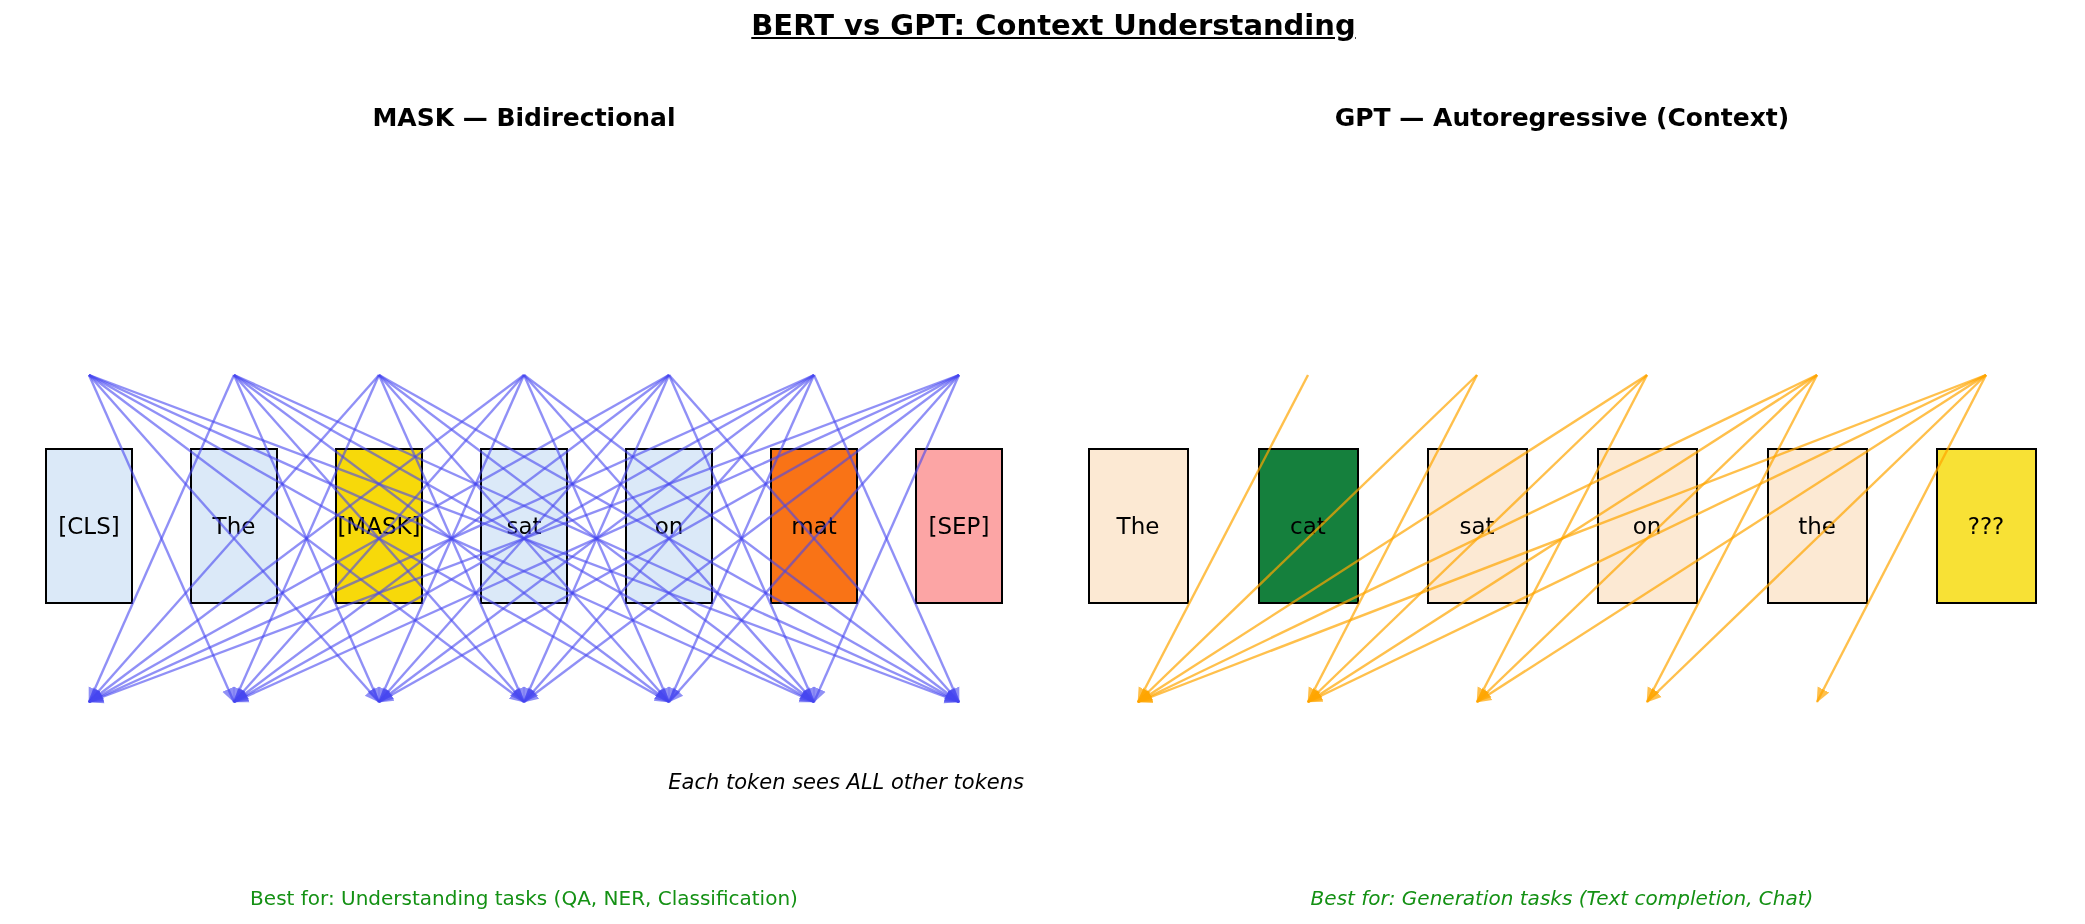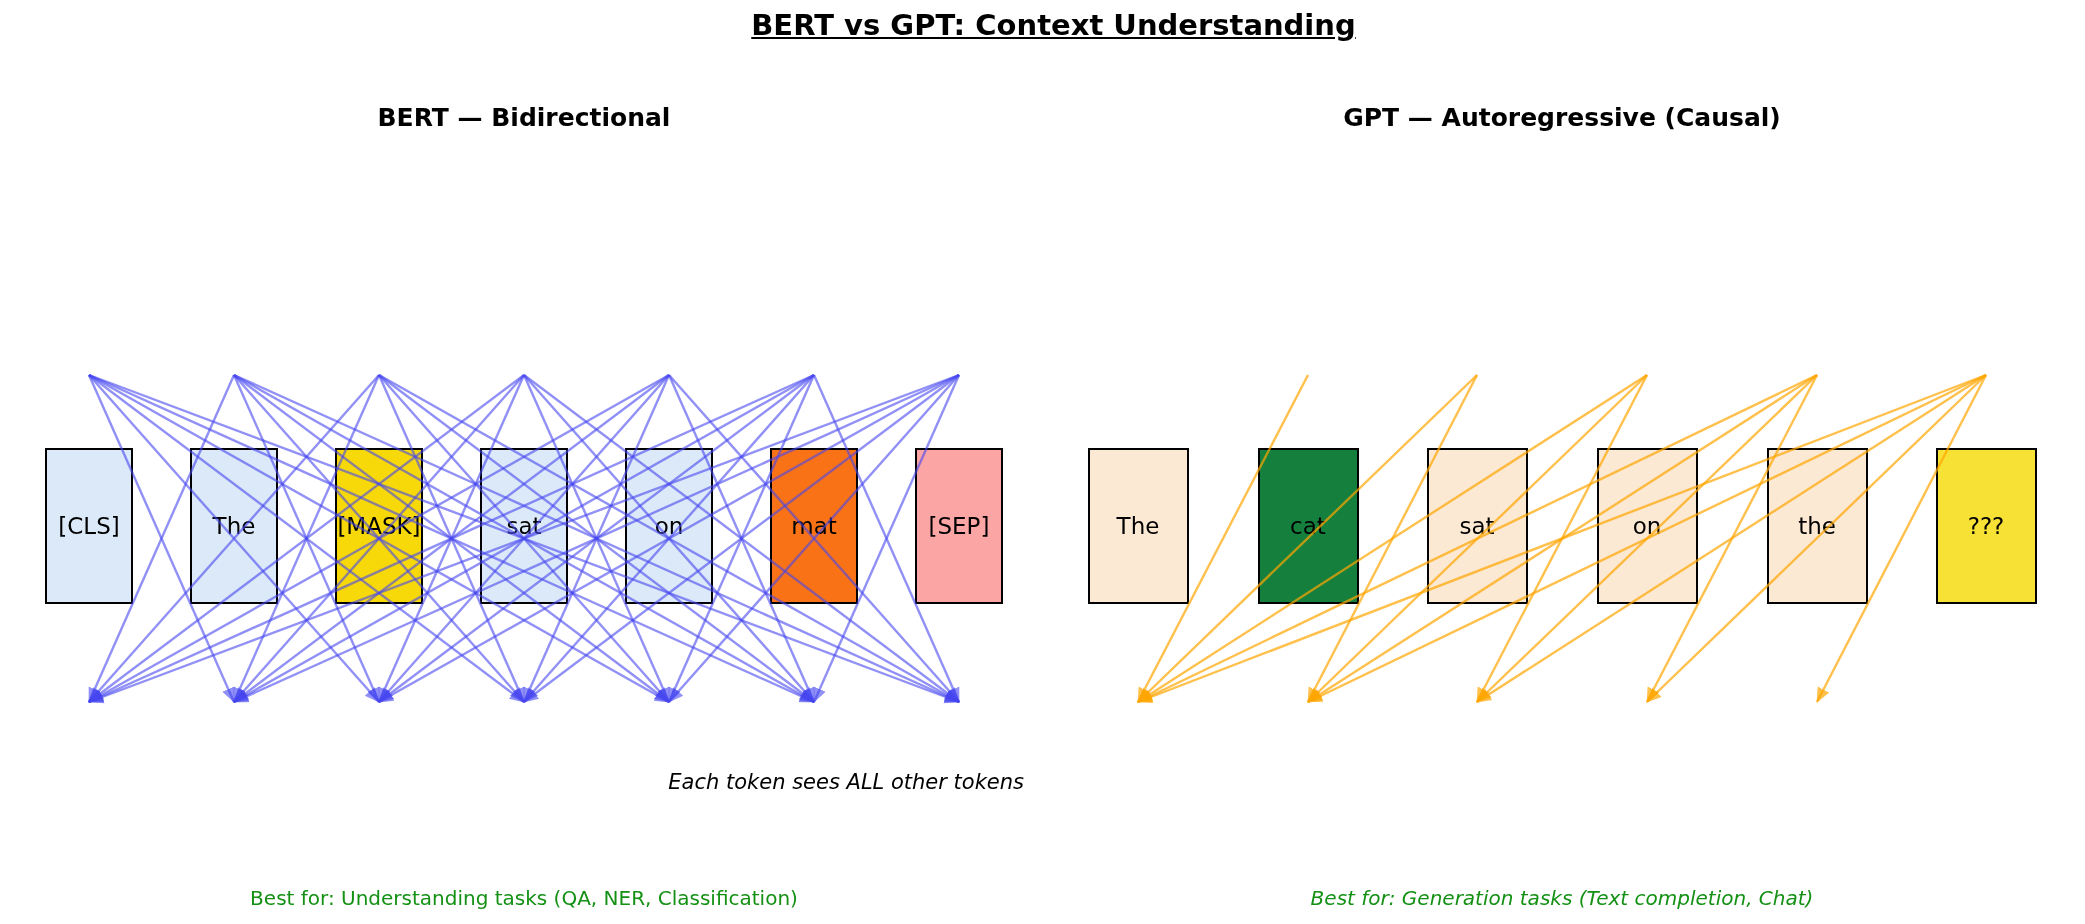--- a/index.html
+++ b/index.html
@@ -87,22 +87,22 @@
   .panel-bestfor.bert { left: 24px; }
   .panel-bestfor.gpt  { left: 1062px; font-style: italic; }
 </style>
 </head>
 <body>
 
 <div class="canvas">
 
   <h1 class="figure-title">BERT vs GPT: Context Understanding</h1>
 
-  <div class="panel-title bert">BERT — Bidirectional</div>
-  <div class="panel-title gpt">GPT — Autoregressive (Causal)</div>
+  <div class="panel-title bert">MASK — Bidirectional</div>
+  <div class="panel-title gpt">GPT — Autoregressive (Context)</div>
 
   <div class="token-row" id="tokens-bert">
       <div class="token-box" style="left: 45px; top: 448px; width: 88px; height: 156px; background: rgb(219, 233, 248); border-color: rgb(0, 0, 0);">
         <span class="token-label">[CLS]</span>
       </div>
       <div class="token-box" style="left: 190px; top: 448px; width: 88px; height: 156px; background: rgb(219, 233, 248); border-color: rgb(0, 0, 0);">
         <span class="token-label">The</span>
       </div>
       <div class="token-box" style="left: 335px; top: 448px; width: 88px; height: 156px; background: rgb(247, 217, 10); border-color: rgb(0, 0, 0);">
         <span class="token-label">[MASK]</span>

